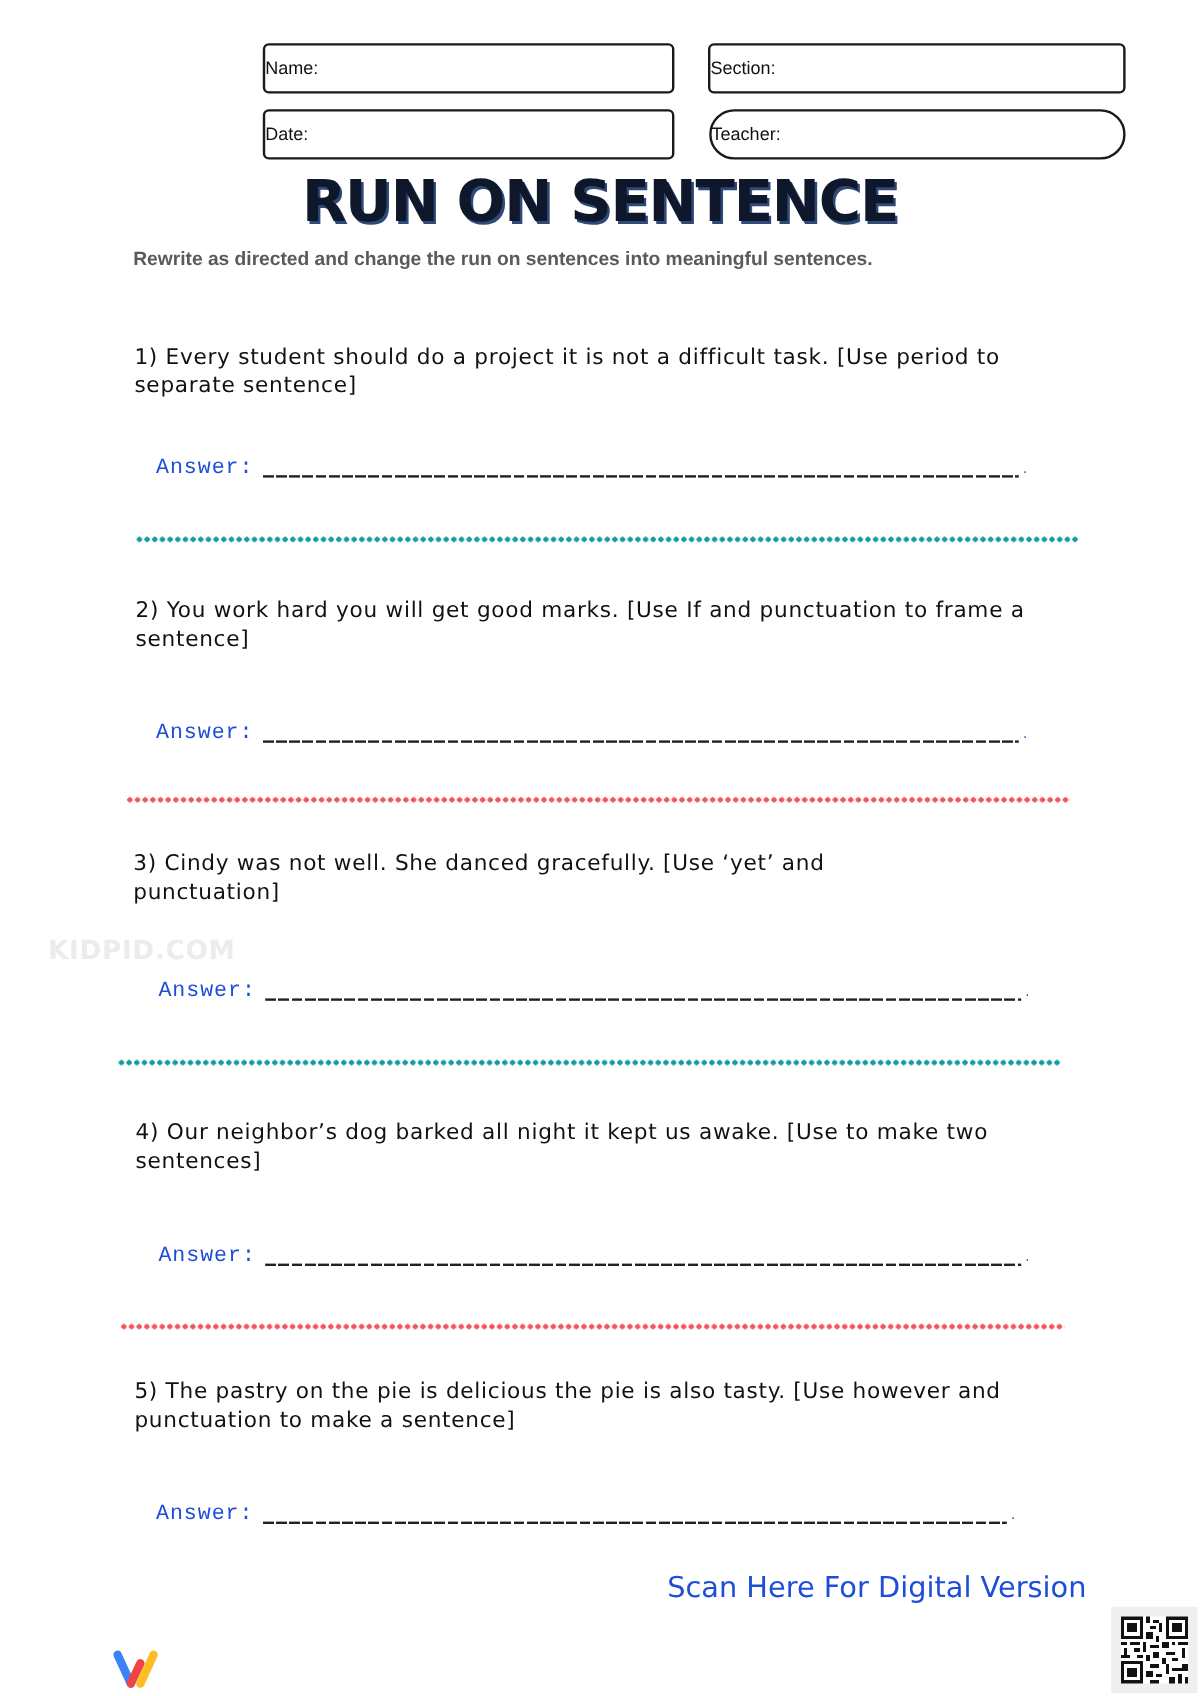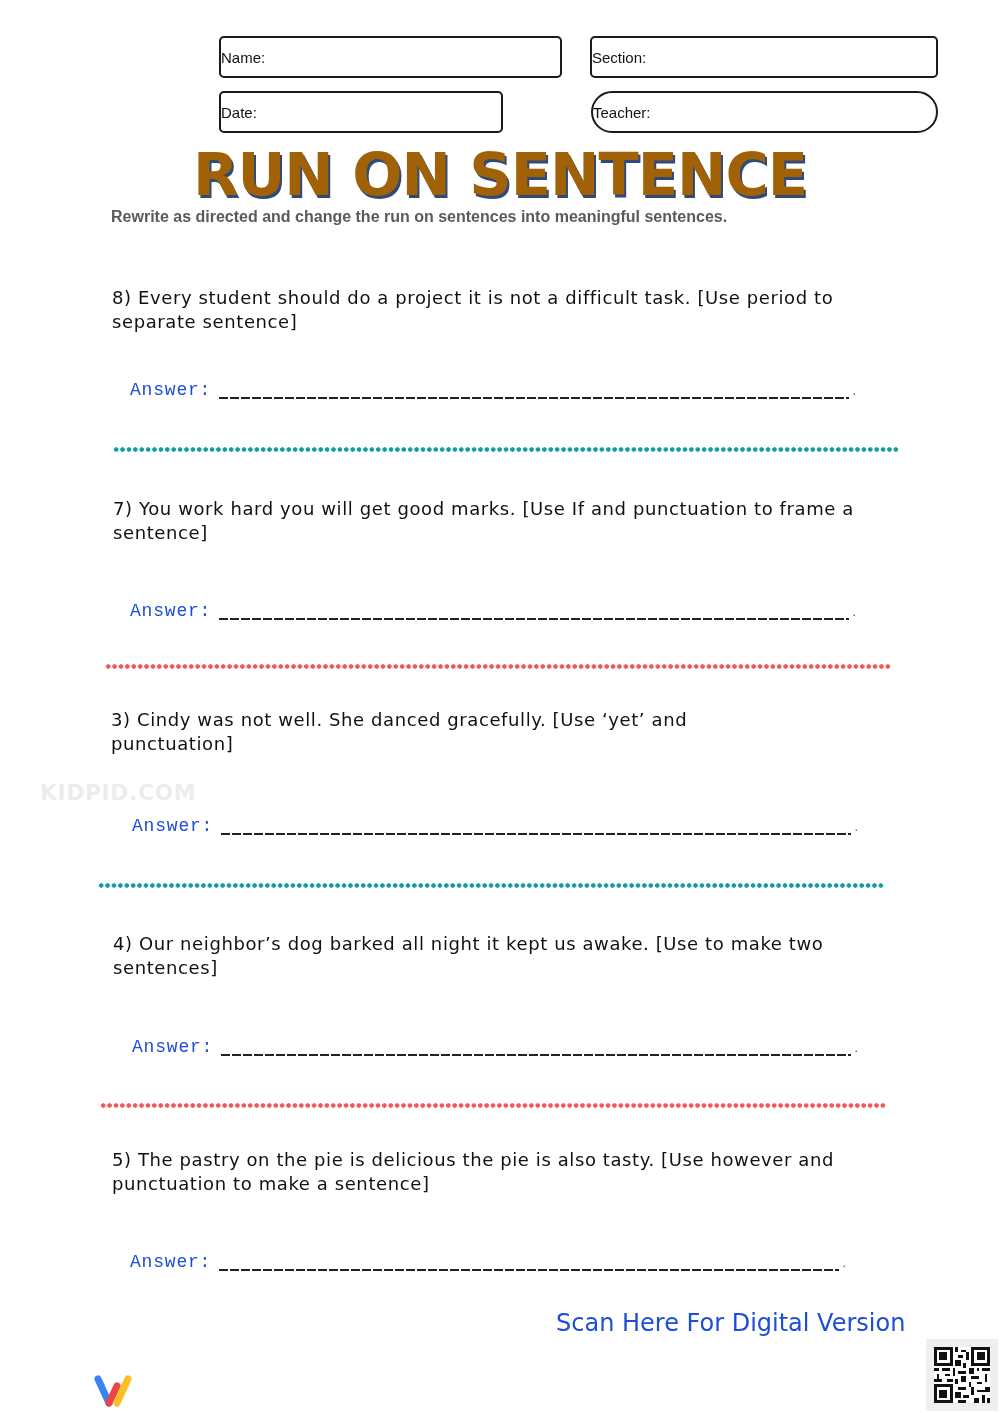--- a/index.html
+++ b/index.html
@@ -8,23 +8,23 @@
       font-family: "DejaVu Sans", sans-serif; color: #111;
     }
     .field {
       position: absolute; box-sizing: border-box;
       border: 2px solid #1a1a1a; border-radius: 5px; background: #fff;
       height: 42px; display: flex; align-items: center; 
       font-family: "Liberation Sans", sans-serif; font-size: 15px; color: #111;
     }
     .title {
       position: absolute; left: 0; right: 0; top: 140px; text-align: center;
-      font-family: "DejaVu Sans", sans-serif; font-weight: bold; font-size: 59px;
+      font-family: "DejaVu Sans", sans-serif; font-weight: bold; font-size: 48px;
       letter-spacing: -1px;
-      color: #a16207;
+      color: #0f172a;
       text-shadow: 2px 3px 0 #2e4a78;
     }
     .instructions {
       position: absolute; left: 111px; top: 202px; width: 790px;
       font-family: "Liberation Sans", sans-serif; font-weight: bold;
       font-size: 16px; line-height: 30px; color: #5a5a5a;
     }
     .question {
       position: absolute; width: 800px;
       font-family: "DejaVu Sans", sans-serif; font-size: 18px;
@@ -71,40 +71,40 @@
   </style>
 </head>
 <body>
 
 <div class="field" style="left:219px; top:36px; width:343px;">
   <span>Name:</span>
 </div>
 <div class="field" style="left:590px; top:36px; width:348px;">
   <span>Section:</span>
 </div>
-<div class="field" style="left:219px; top:91px; width:284px;">
+<div class="field" style="left:219px; top:91px; width:343px;">
   <span>Date:</span>
 </div>
 <div class="field" style="left:591px; top:91px; width:347px;border-radius:21px;">
   <span>Teacher:</span>
 </div>
 
 <div class="title">RUN ON SENTENCE</div>
 
 <div class="instructions">Rewrite as directed and change the run on sentences into meaningful sentences.</div>
 
-<div class="question" style="left:112px; top:286px; width:760px;">8) Every student should do a project it is not a difficult task. [Use period to separate sentence]</div>
+<div class="question" style="left:112px; top:286px; width:760px;">1) Every student should do a project it is not a difficult task. [Use period to separate sentence]</div>
 <div class="answer" style="left:130px; top:380px;">
   <span>Answer:</span>
   <span class="blank" style="width:630px;"></span>
   <span class="dot">.</span>
 </div>
 <div class="divider" style="left:113px; top:447px; width:787px; --c:#129c9e;"></div>
 
-<div class="question" style="left:113px; top:497px; width:790px;">7) You work hard you will get good marks. [Use If and punctuation to frame a sentence]</div>
+<div class="question" style="left:113px; top:497px; width:790px;">2) You work hard you will get good marks. [Use If and punctuation to frame a sentence]</div>
 <div class="answer" style="left:130px; top:601px;">
   <span>Answer:</span>
   <span class="blank" style="width:630px;"></span>
   <span class="dot">.</span>
 </div>
 <div class="divider" style="left:105px; top:664px; width:787px; --c:#f25656;"></div>
 
 <div class="question" style="left:111px; top:708px; width:700px;">3) Cindy was not well. She danced gracefully. [Use ‘yet’ and punctuation]</div>
 <div class="watermark">KIDPID.COM</div>
 <div class="answer" style="left:132px; top:816px;">

